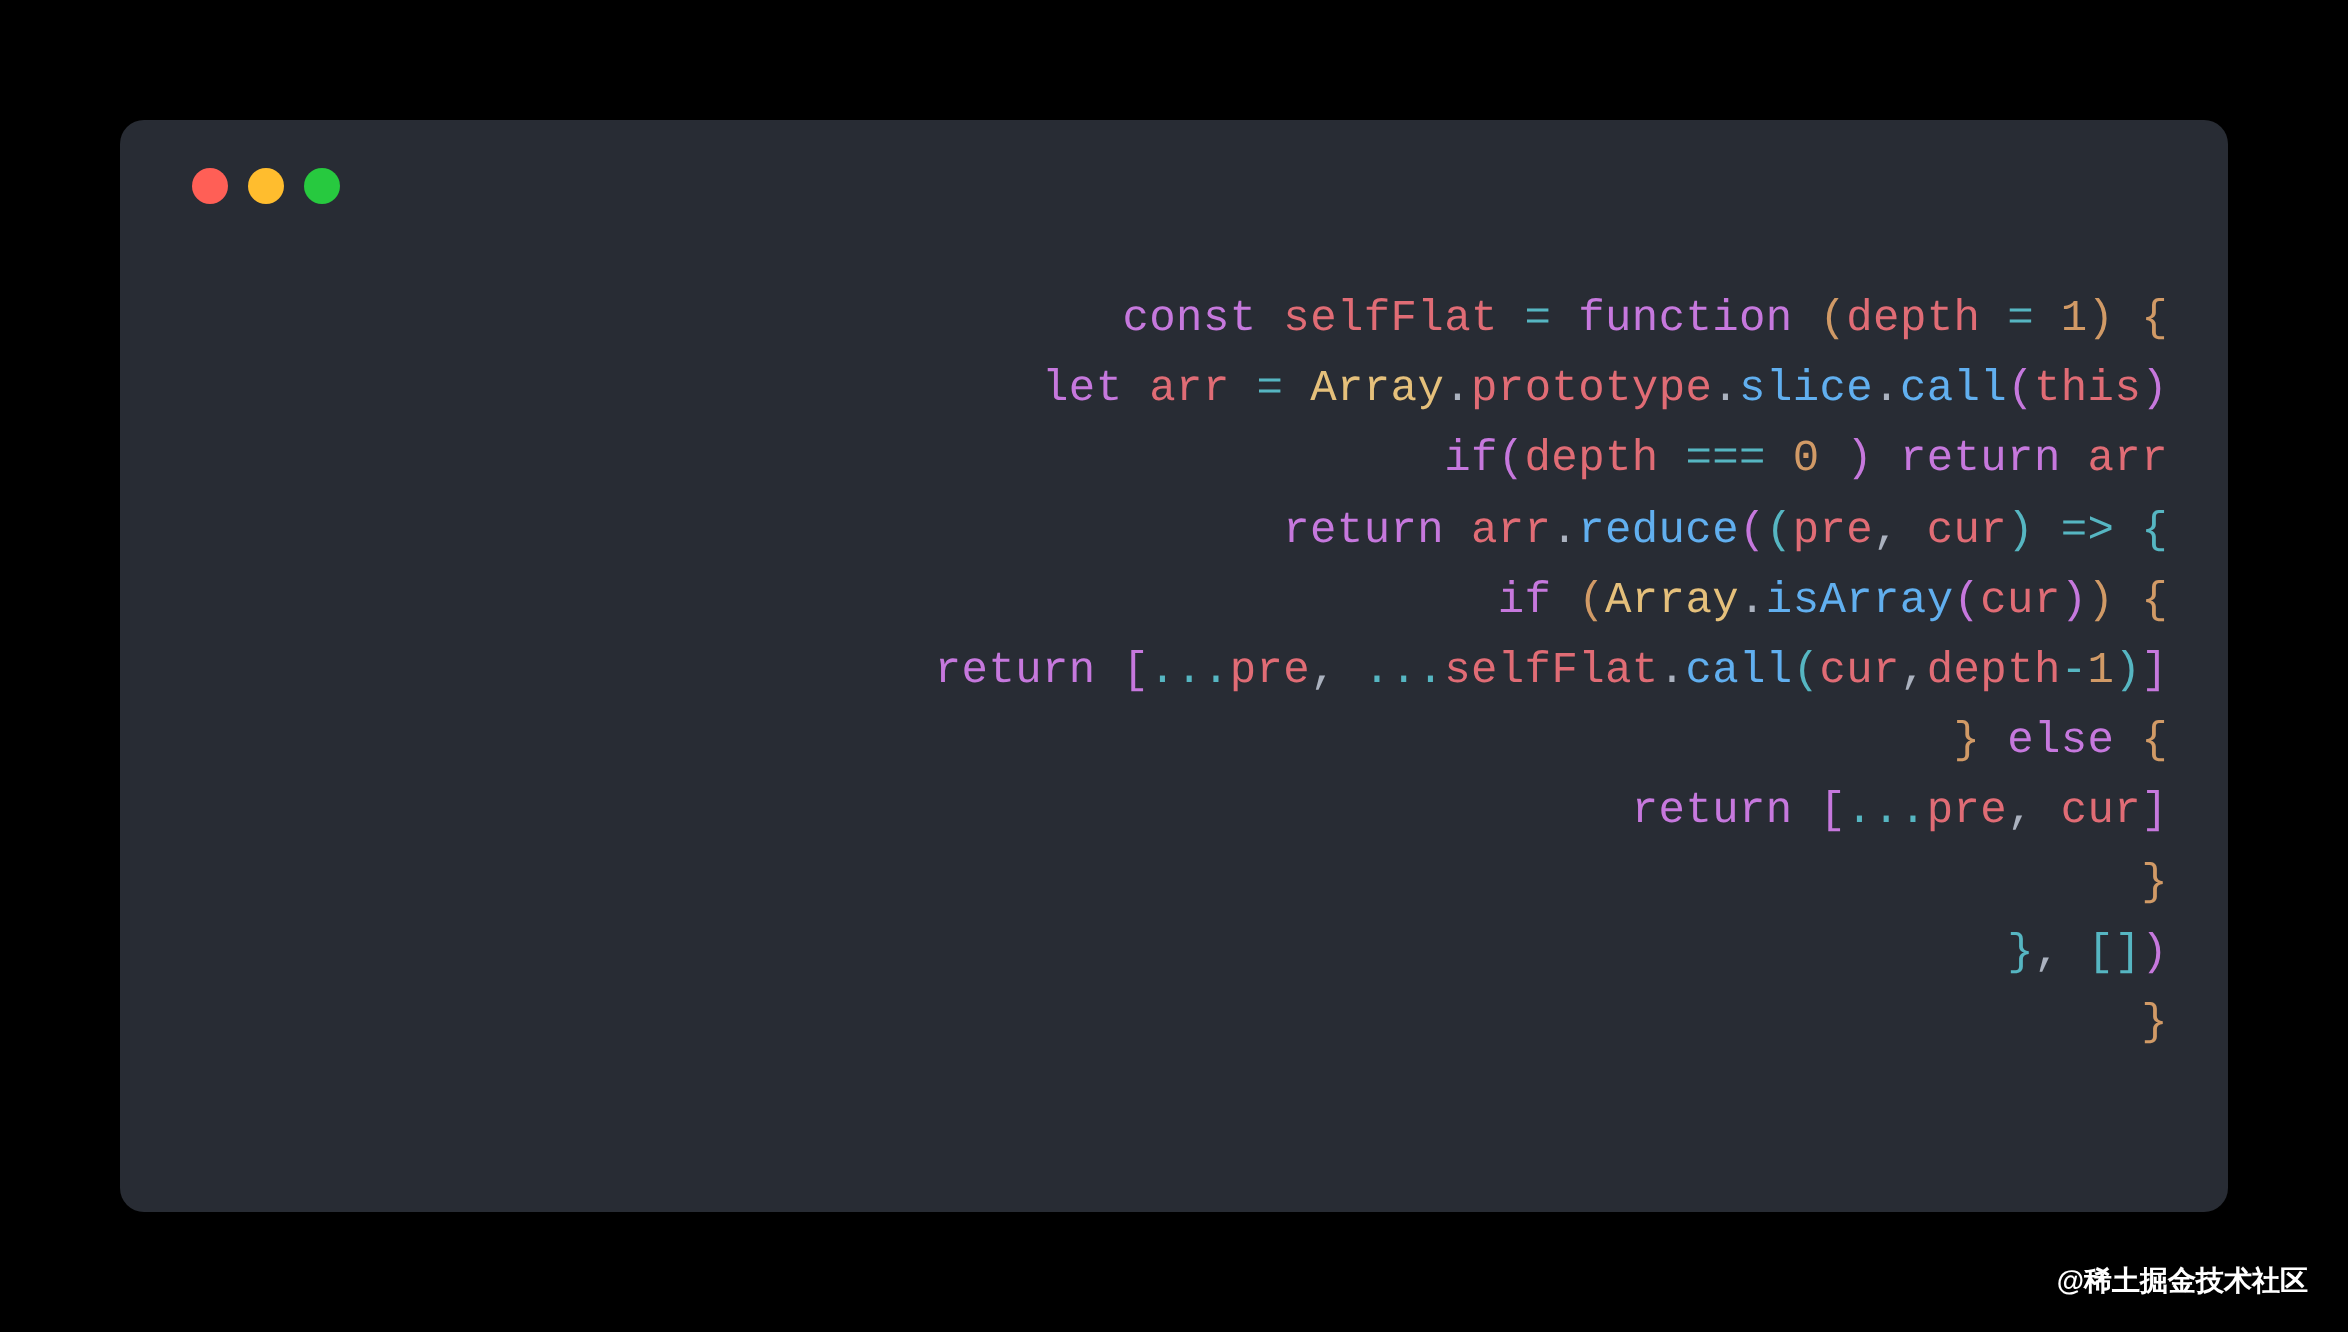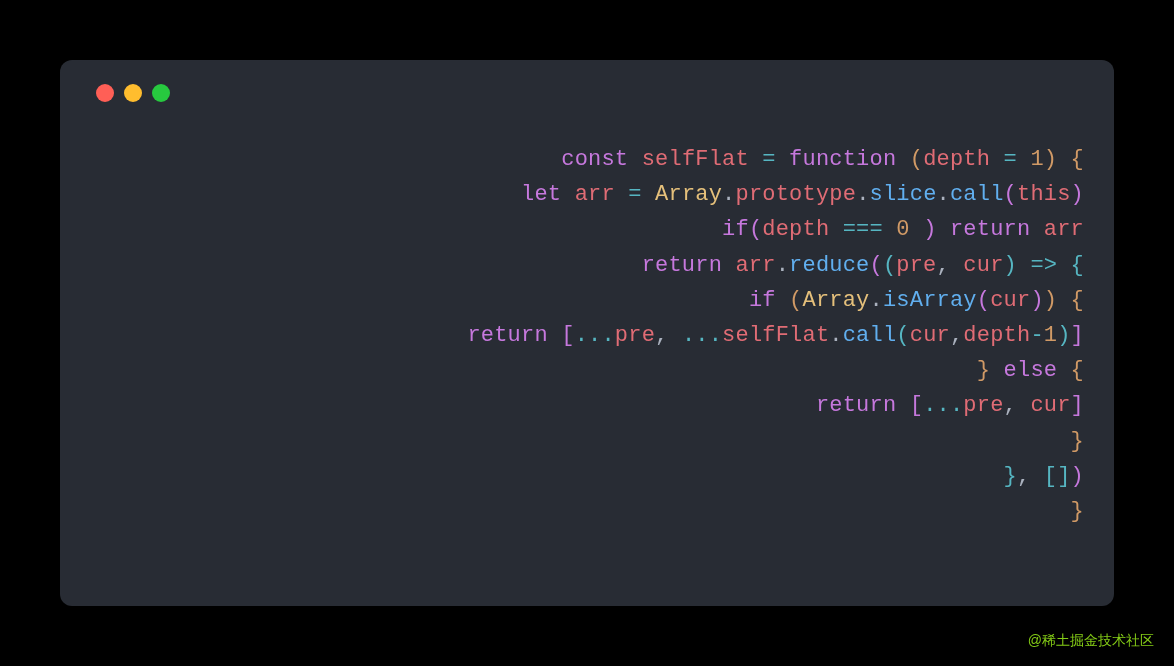--- a/index.html
+++ b/index.html
@@ -52,23 +52,24 @@
     .method { color: #61afef; }       
     .num { color: #d19a66; }          
     .punct { color: #abb2bf; }        
     .punct2 { color: #d19a66; }       
     .punct3 { color: #c678dd; }       
     .punct4 { color: #56b6c2; }       
     .watermark {
       position: absolute;
       bottom: 16px;
       right: 20px;
-      color: #84cc16;
+      color: #ffffff;
       font-size: 14px;
       font-family: -apple-system, BlinkMacSystemFont, "Segoe UI", sans-serif;
+      font-weight: bold;
     }
   </style>
 </head>
 <body>
 
 <div class="window">
   <div class="traffic-lights">
     <div class="light red"></div>
     <div class="light yellow"></div>
     <div class="light green"></div>

